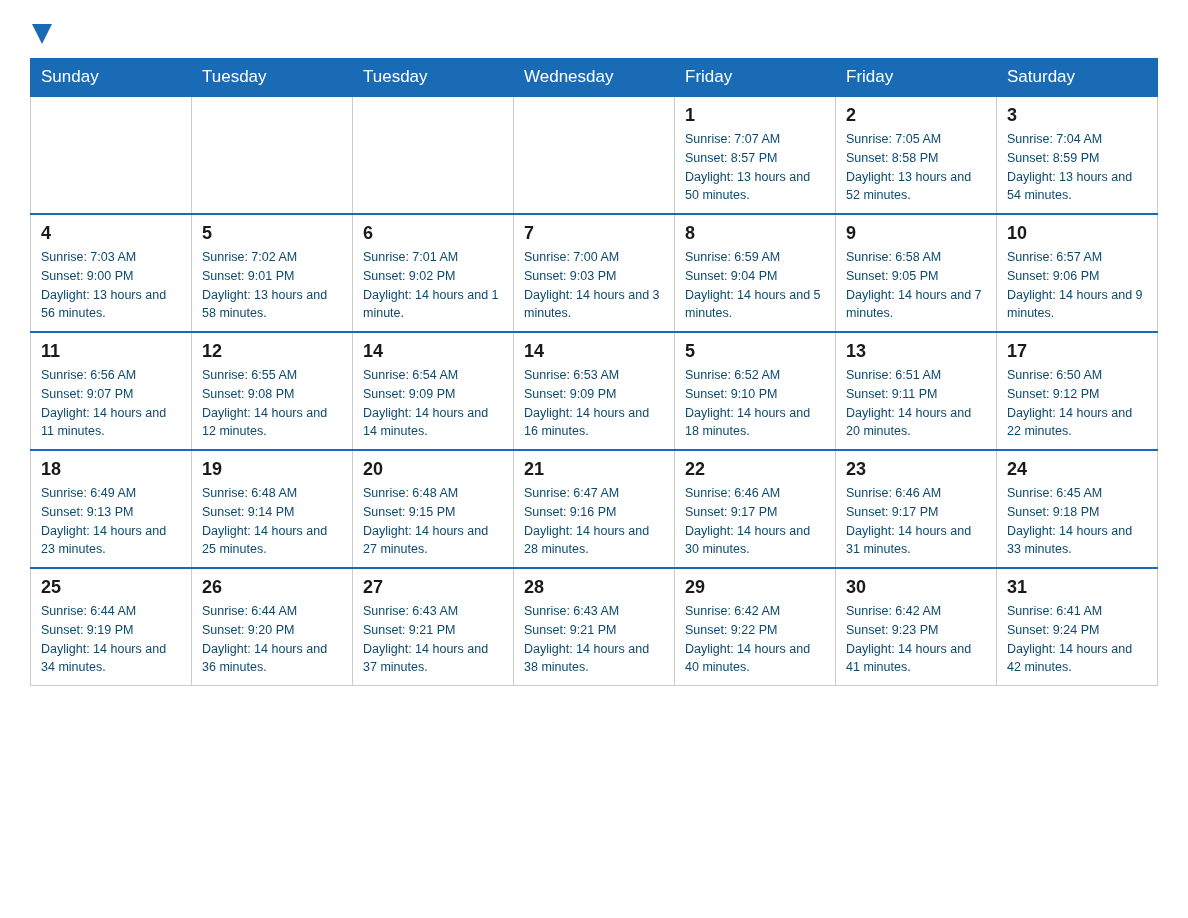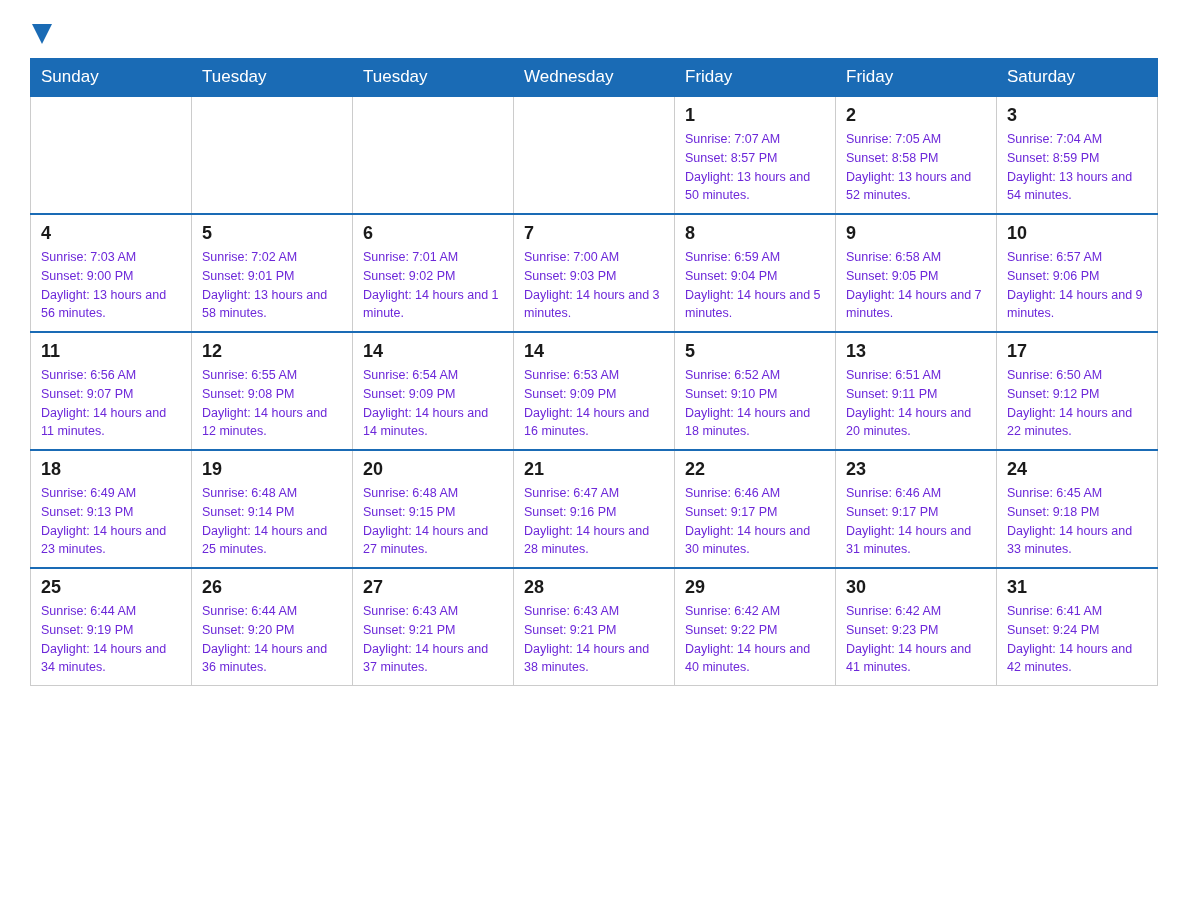--- a/index.html
+++ b/index.html
@@ -81,21 +81,21 @@
     }
     .day-number {
       font-size: 18px;
       font-weight: bold;
       color: #1a1a1a;
       display: block;
       margin-bottom: 4px;
     }
     .day-info {
       font-size: 12.5px;
-      color: #6d28d9;
+      color: #0c4a6e;
       line-height: 1.5;
     }
     .empty-cell {
       background: #fff;
     }
     tr.week-row td {
       border-top: 2px solid #1a6bb5;
     }
   </style>
 </head>

